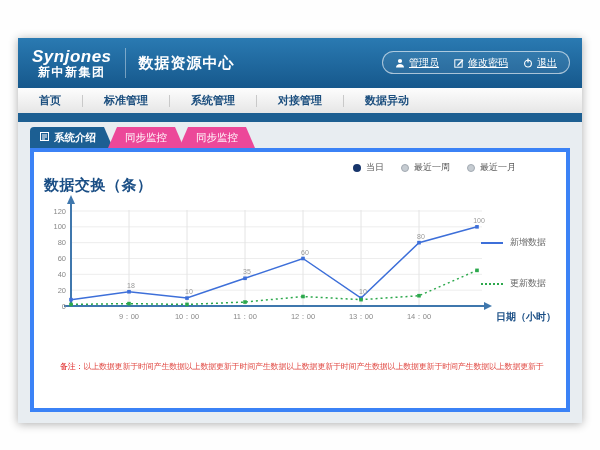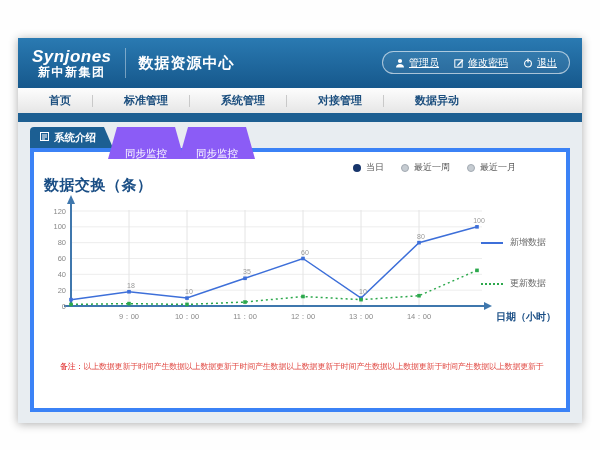--- a/index.html
+++ b/index.html
@@ -23,33 +23,33 @@
     display:flex; align-items:center; padding:0 12px; gap:15px;
     background:rgba(255,255,255,.07); }
   .ua { display:flex; align-items:center; gap:4px; color:#fff; font-size:10px;
     cursor:pointer; white-space:nowrap;text-decoration:underline; }
   .ua svg { display:block; }
 
   
   .nav { height:25px; background:linear-gradient(#fdfdfd,#e6e6e6);
     display:flex; align-items:center; }
   .nav-item { padding:0 21px; line-height:25px; font-size:11px; font-weight:bold;
-    color:#1b4e7e; cursor:pointer; white-space:nowrap;margin-left:10px; }
+    color:#1b4e7e; cursor:pointer; white-space:nowrap; }
   .nav-sep { width:1px; height:12px; background:#c9c9c9; }
   .band { height:9px; background:#1d5f92; }
 
   
   .content { position:relative; height:301px; }
   .tabs { position:absolute; left:12px; top:5px; display:flex; z-index:2; }
   .tab { height:21px; line-height:21px; color:#fff; font-size:10.5px;
     cursor:pointer; white-space:nowrap; }
   .tab.active { background:#1c5f93; font-weight:bold; padding:0 17px 0 10px;
     border-radius:4px 0 0 0; display:flex; align-items:center; gap:5px;
     clip-path:polygon(0 0, calc(100% - 9px) 0, 100% 100%, 0 100%); }
-  .tab.inactive { background:#8b5cf6; padding:16px 17px; margin-left:-5px;
+  .tab.inactive { background:#ec4899; padding:0 17px; margin-left:-5px;
     clip-path:polygon(9px 0, calc(100% - 9px) 0, 100% 100%, 0 100%); }
 
   .panel { position:absolute; left:12px; top:26px; width:540px; height:264px;
     background:#fff; border:4px solid #3b82f6; }
 
   .radios { position:absolute; top:9px; right:50px; display:flex; gap:17px; }
   .radio { display:flex; align-items:center; gap:5px; font-size:9px; color:#555;
     cursor:pointer; }
   .radio-dot { width:8px; height:8px; border-radius:50%; }
   .radio-dot.on  { background:#17356b; }

